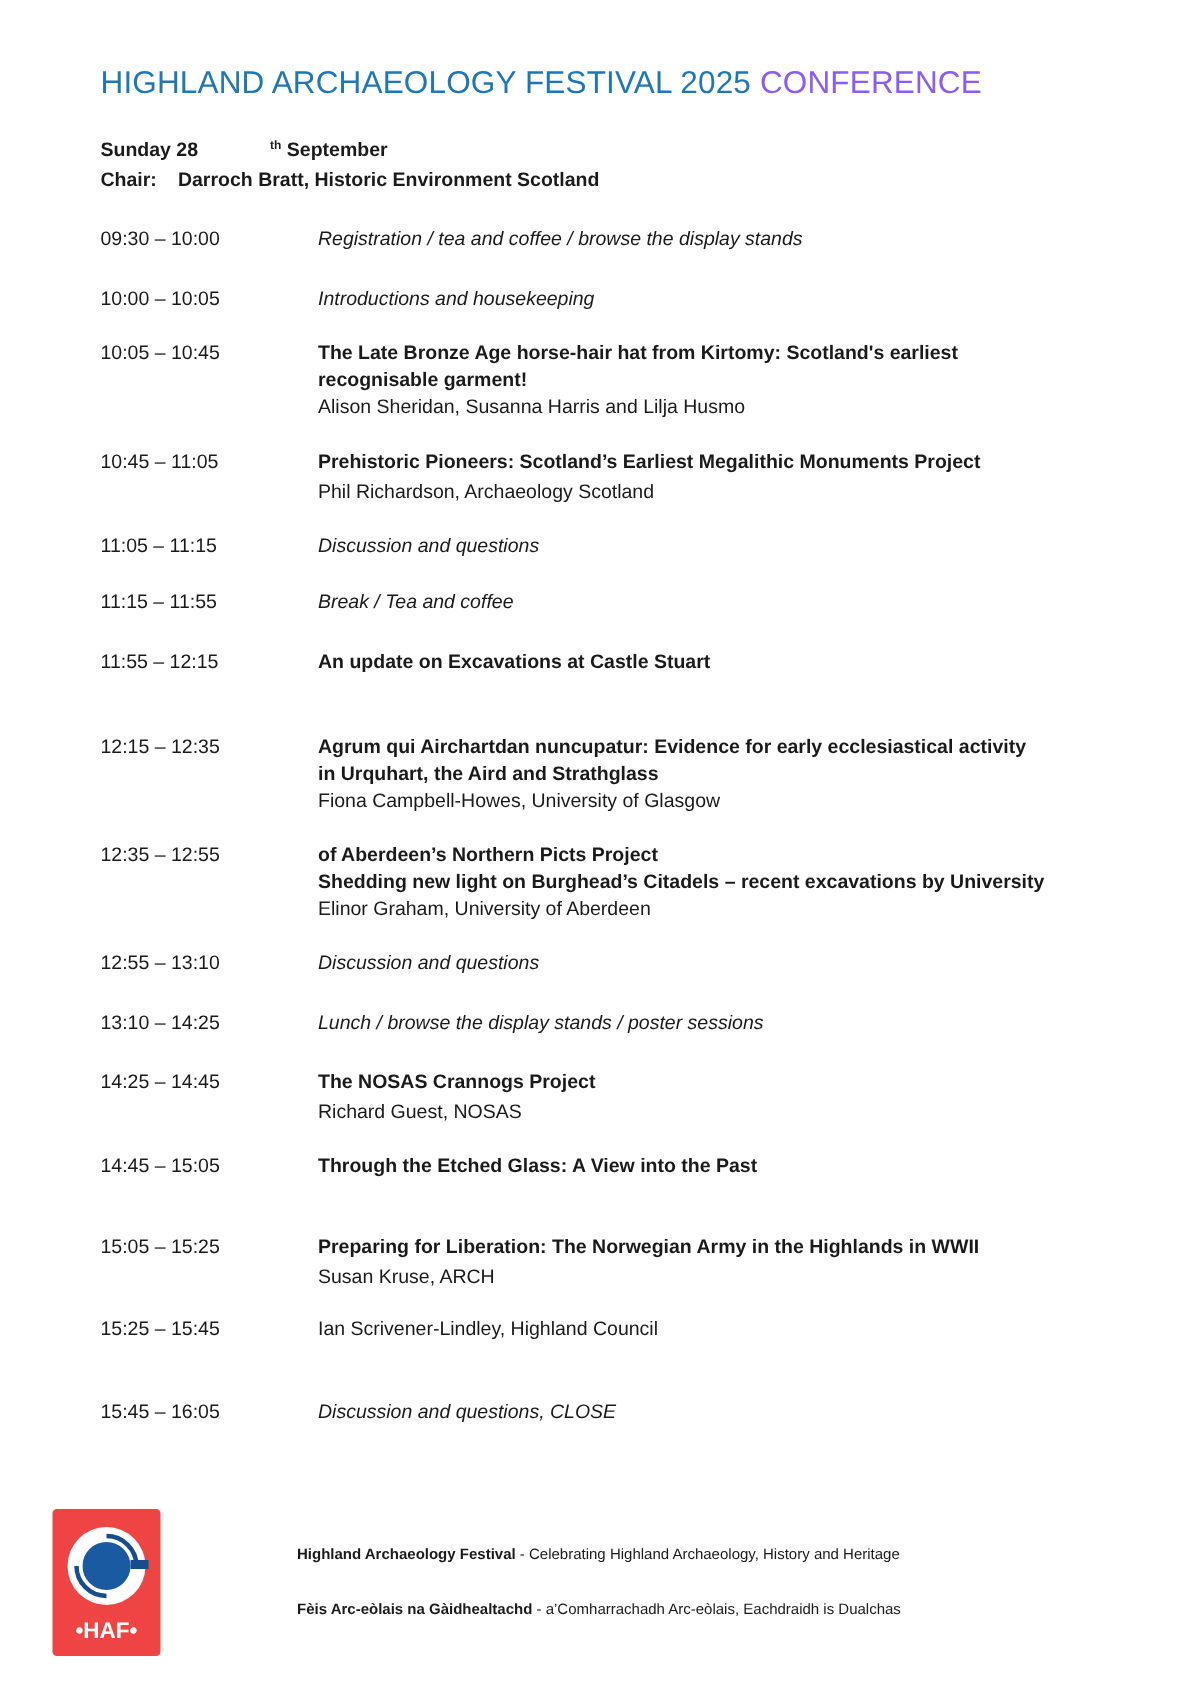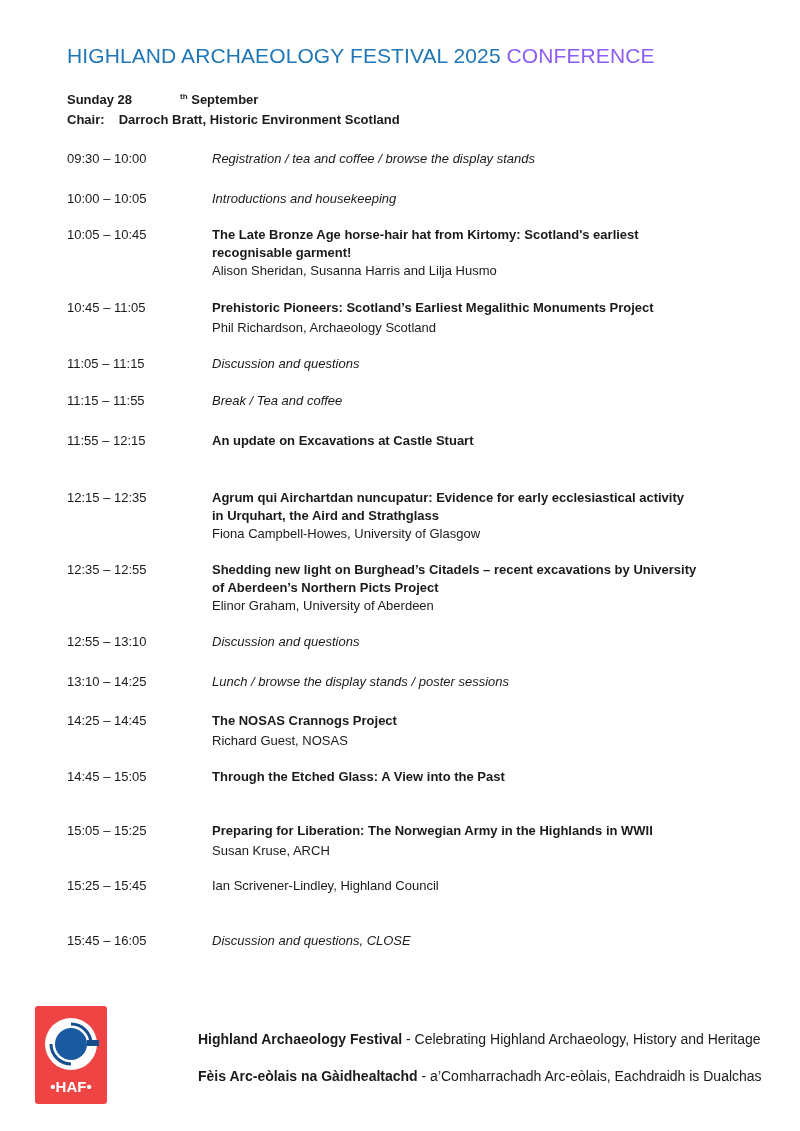--- a/index.html
+++ b/index.html
@@ -29,21 +29,21 @@
   .row .body { position: absolute; left: 145px; top: 0; width: 500px; }
   .row .it { font-style: italic; }
   .row .talk { font-weight: bold; }
   .row .spk { }
   .logo {
     position: absolute; left: 35px; top: 1006px; width: 72px; height: 98px;
     background: #ef4444; border-radius: 3px;
   }
   .logo svg { position: absolute; left: 0; top: 0; }
   .foot {
-    position: absolute; left: 198px; font-size: 14px; white-space: nowrap;
+    position: absolute; left: 198px; font-size: 10px; white-space: nowrap;
   }
   .foot b { font-weight: bold; }
 </style>
 </head>
 <body>
 
 <div class="title"><span>HIGHLAND ARCHAEOLOGY FESTIVAL 2025</span> <b>CONFERENCE</b></div>
 
 <div class="day"><span>Sunday 28</span><sup>th</sup><span> September</span></div>
 
@@ -99,22 +99,22 @@
       <div class="time">12:15 – 12:35</div>
       <div class="body">
         <div class="talk">Agrum qui Airchartdan nuncupatur: Evidence for early ecclesiastical activity</div>
         <div class="talk">in Urquhart, the Aird and Strathglass</div>
         <div class="spk">Fiona Campbell-Howes, University of Glasgow</div>
       </div>
     </div>
     <div class="row" style="top: 561px;">
       <div class="time">12:35 – 12:55</div>
       <div class="body">
+        <div class="talk">of Aberdeen’s Northern Picts Project</div>
         <div class="talk">Shedding new light on Burghead’s Citadels – recent excavations by University</div>
-        <div class="talk">of Aberdeen’s Northern Picts Project</div>
         <div class="spk">Elinor Graham, University of Aberdeen</div>
       </div>
     </div>
     <div class="row" style="top: 633px;">
       <div class="time">12:55 – 13:10</div>
       <div class="body">
         <div class="it">Discussion and questions</div>
       </div>
     </div>
     <div class="row" style="top: 673px;">

